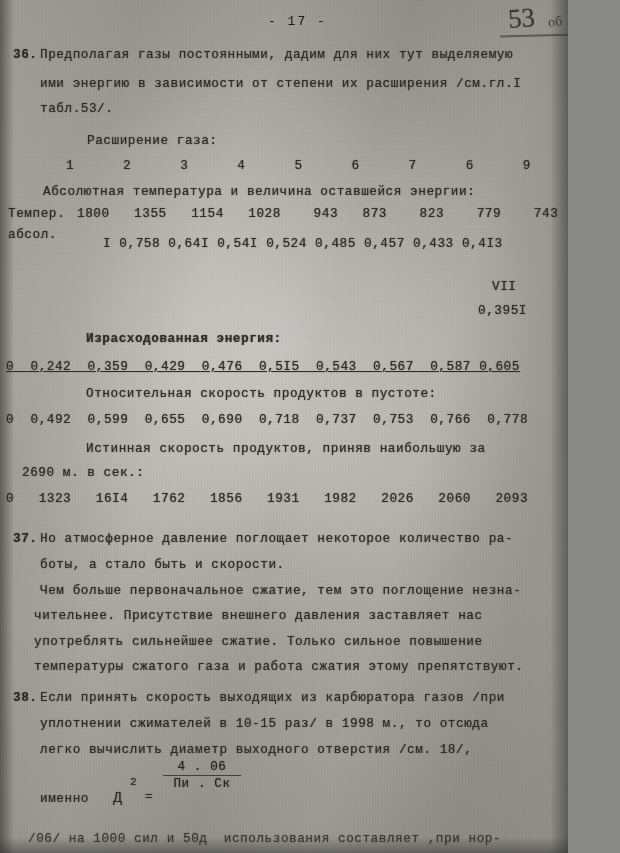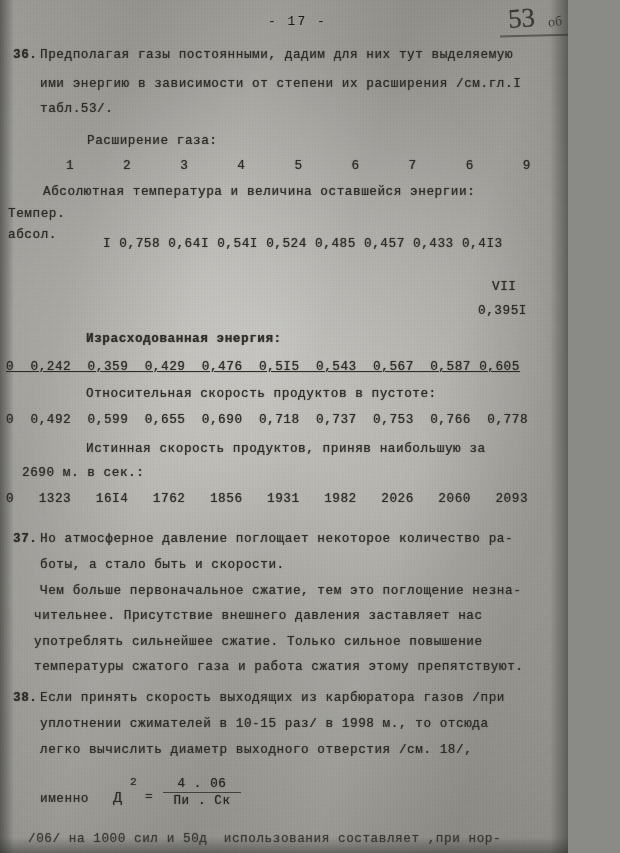--- a/index.html
+++ b/index.html
@@ -136,20 +136,21 @@
     <div class="ln" style="left:40px; top:49px;">Предполагая газы постоянными, дадим для них тут выделяемую</div>
     <div class="ln" style="left:40px; top:78px;">ими энергию в зависимости от степени их расширения /см.гл.I</div>
     <div class="ln" style="left:40px; top:103px;">табл.53/.</div>
 
     <div class="ln" style="left:87px; top:135px;">Расширение газа:</div>
     <div class="ln" style="left:66px; top:160px;">1      2      3      4      5      6      7      6      9     10</div>
 
     <div class="ln" style="left:43px; top:186px;">Абсолютная температура и величина оставшейся энергии:</div>
     <div class="ln" style="left:8px; top:208px;">Темпер.</div>
     <div class="ln" style="left:8px; top:229px;">абсол.</div>
+    <div class="ln" style="left:77px; top:208px;">1800   1355   1154   1028    943   873    823    779    743</div>
     <div class="ln" style="left:103px; top:238px;">I 0,758 0,64I 0,54I 0,524 0,485 0,457 0,433 0,4I3</div>
 
     <div class="ln" style="left:492px; top:281px;">VII</div>
     <div class="ln" style="left:478px; top:305px;">0,395I</div>
 
     <div class="ln" style="left:86px; top:333px;font-weight:bold;">Израсходованная энергия:</div>
     <div class="ln" style="left:6px; top:361px;text-decoration:underline;">0  0,242  0,359  0,429  0,476  0,5I5  0,543  0,567  0,587 0,605</div>
 
     <div class="ln" style="left:86px; top:388px;">Относительная скорость продуктов в пустоте:</div>
     <div class="ln" style="left:6px; top:414px;">0  0,492  0,599  0,655  0,690  0,718  0,737  0,753  0,766  0,778</div>
@@ -168,21 +169,21 @@
 
     <div class="ln num" style="left:13px; top:692px;">38.</div>
     <div class="ln" style="left:40px; top:692px;">Если принять скорость выходящих из карбюратора газов /при</div>
     <div class="ln" style="left:40px; top:718px;">уплотнении сжимателей в 10-15 раз/ в 1998 м., то отсюда</div>
     <div class="ln" style="left:40px; top:744px;">легко вычислить диаметр выходного отверстия /см. 18/,</div>
 
     <div class="ln" style="left:40px; top:793px;">именно</div>
     <div class="ln" style="left:113px; top:791px; font-size:15px;">Д</div>
     <div class="ln sup" style="left:130px; top:777px;">2</div>
     <div class="ln" style="left:145px; top:791px;">=</div>
-    <div class="frac-wrap" style="left:163px; top:777px; width:78px;text-align:center;">
+    <div class="frac-wrap" style="left:163px; top:760px; width:78px;text-align:center;">
       <span class="frac-num">4 . 06</span>
       <span class="frac-bar"></span>
       <span class="frac-den">Пи . Ск</span>
     </div>
 
     <div class="ln faint" style="left:28px; top:833px;">/06/ на 1000 сил и 50д  использования составляет ,при нор-</div>
 
   </div>
 </div>
 

